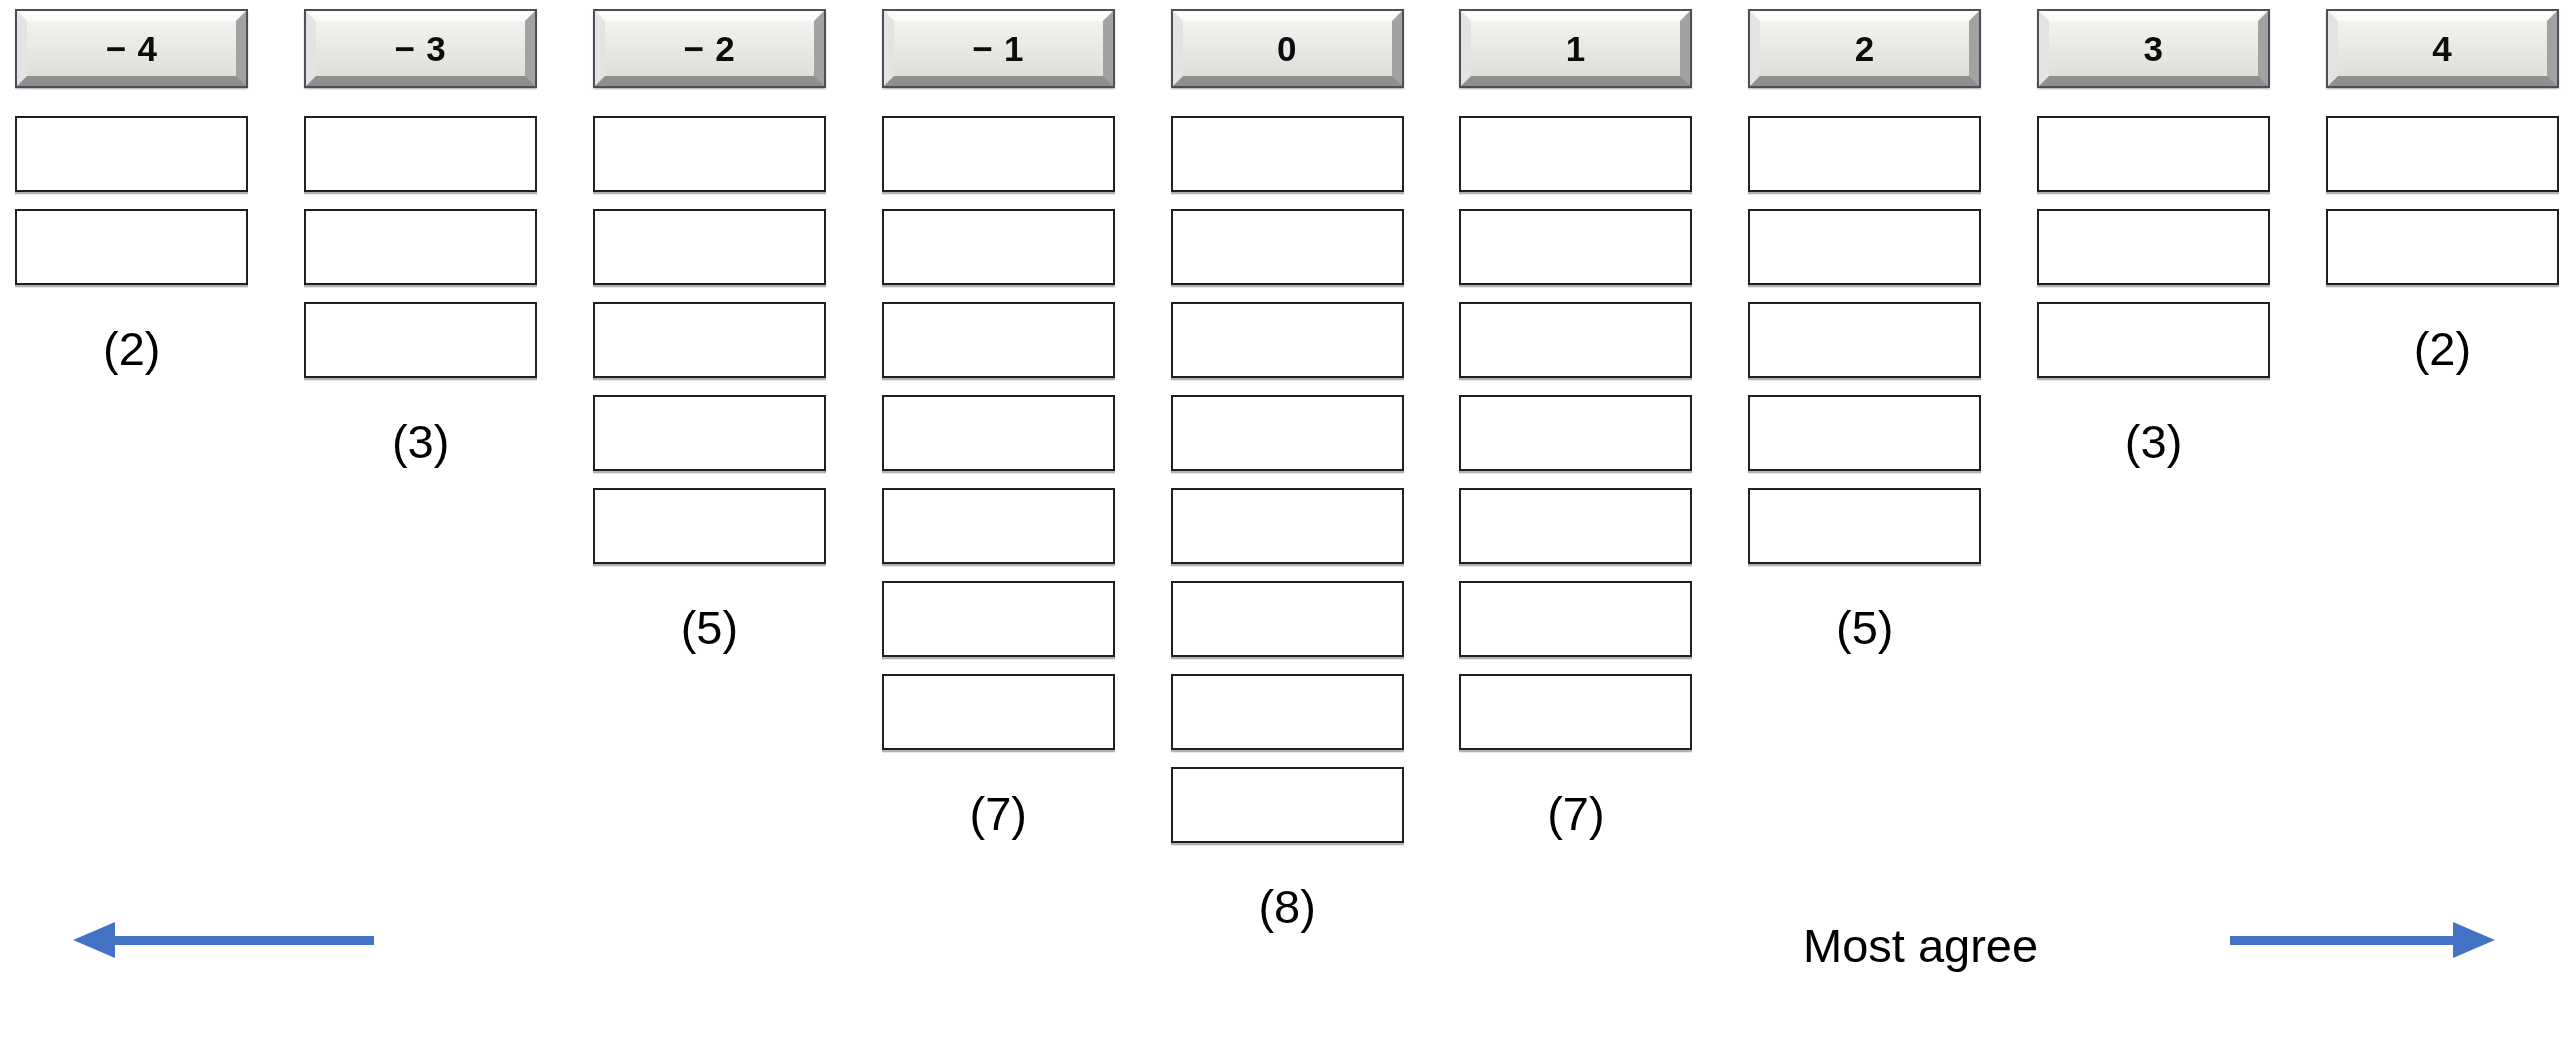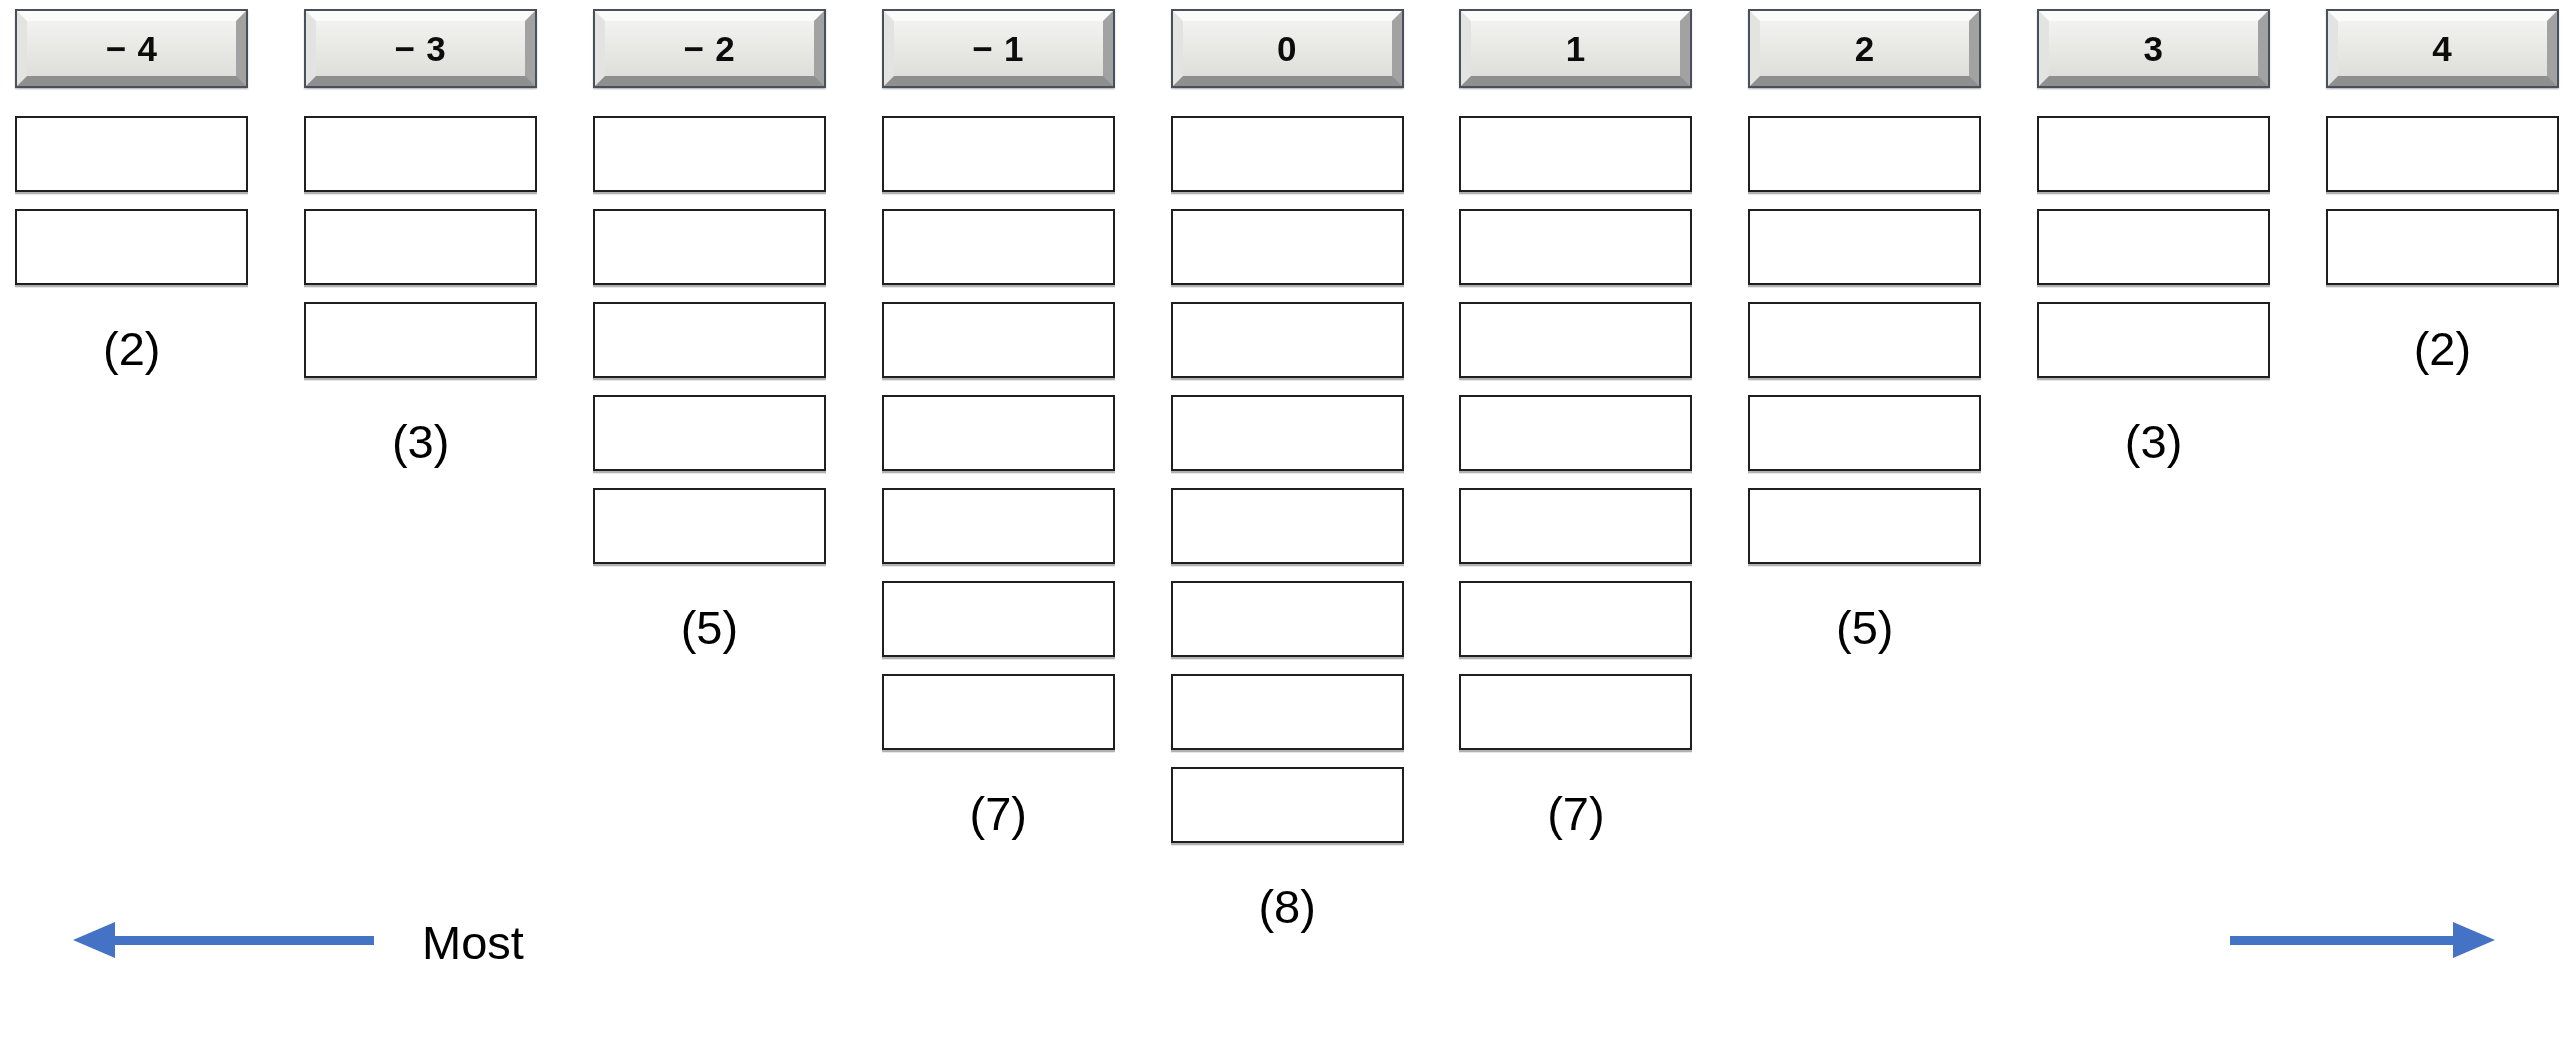--- a/index.html
+++ b/index.html
@@ -266,23 +266,23 @@
       <div class="count">(2)</div>
     </div>
   </div>
 
   <div class="arrow arrow-left">
     <span class="arrow-head"></span>
     <span class="arrow-line"></span>
   </div>
 
   <div class="footer-label label-left">
-    <div>Most</div>
-  </div>
-
+  </div>
+
+  <div class="footer-label label-right">Most agree</div>
 
   <div class="arrow arrow-right">
     <span class="arrow-line"></span>
     <span class="arrow-head"></span>
   </div>
 
 </div>
 
 
 </body></html>

